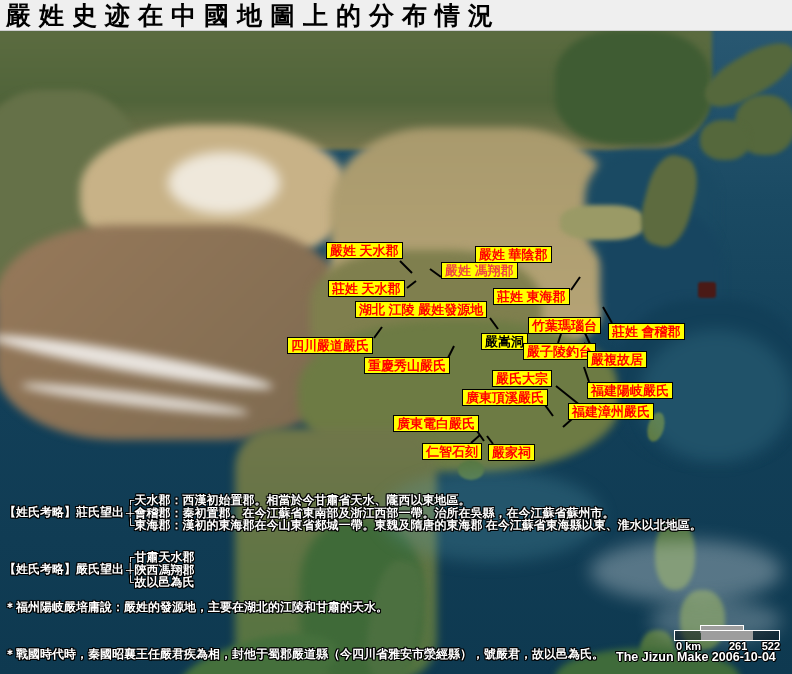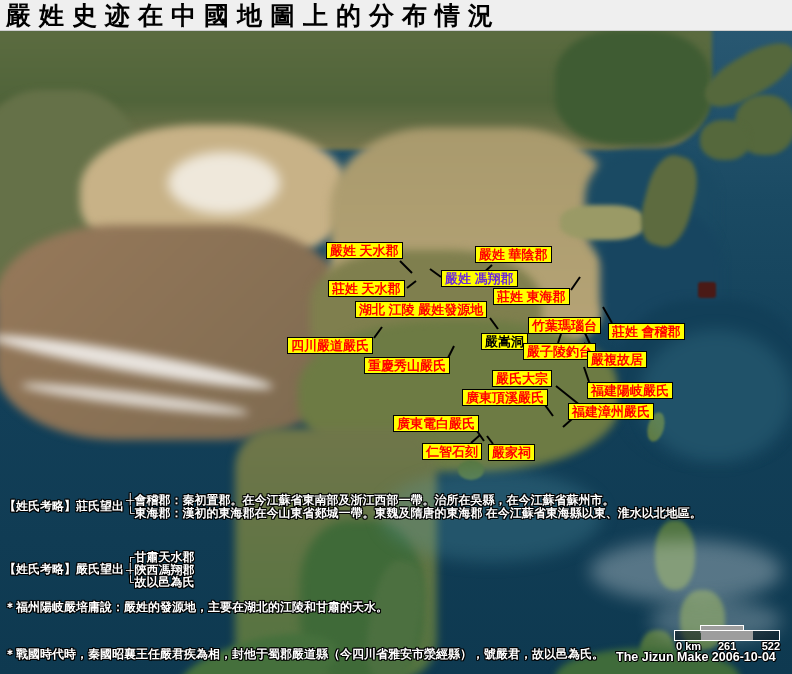--- a/index.html
+++ b/index.html
@@ -26,21 +26,21 @@
   .block .item{display:block;line-height:12.5px;}
   .blk-label{margin-right:2px;}
   
   .scalebar{position:absolute;left:674px;top:625px;width:108px;height:30px;z-index:26;}
   .sb-tab{position:absolute;left:26px;top:0;width:42px;height:6px;background:#9d9d9d;border:1px solid #fff;}
   .sb-main{position:absolute;left:0;top:5px;width:104px;height:9px;border:1px solid #fff;
            background:linear-gradient(90deg,rgba(10,20,25,.55) 0 25%,#9d9d9d 25% 75%,rgba(10,20,25,.55) 75% 100%);}
   .sb-labels{position:absolute;left:0;top:15px;width:106px;height:14px;color:#fff;font-weight:bold;font-size:11px;
              text-shadow:1px 0 0 #000,-1px 0 0 #000,0 1px 0 #000,0 -1px 0 #000,1px 1px 0 #000,-1px -1px 0 #000;}
   .sb-left{position:absolute;left:2px;top:0;}
-  .sb-mid{position:absolute;left:44px;top:0;text-align:center;}
+  .sb-mid{position:absolute;left:55px;top:0;text-align:center;}
   .sb-right{position:absolute;right:0;top:0;}
   .credit{position:absolute;left:616px;top:650px;z-index:26;color:#fff;font-weight:bold;font-size:12.5px;
           text-shadow:1px 0 0 #000,-1px 0 0 #000,0 1px 0 #000,0 -1px 0 #000,1px 1px 0 #000,-1px -1px 0 #000;}
 </style>
 </head>
 <body>
 
 <div class="page">
 
   <div style="position:absolute;inset:0;">
@@ -99,21 +99,21 @@
       <line x1="545" y1="405" x2="553" y2="416" stroke="#000" stroke-width="2"></line>
       <line x1="572" y1="419" x2="563" y2="427" stroke="#000" stroke-width="2"></line>
       <line x1="477" y1="431" x2="484" y2="441" stroke="#000" stroke-width="2"></line>
       <line x1="471" y1="443" x2="480" y2="435" stroke="#000" stroke-width="2"></line>
       <line x1="493" y1="444" x2="487" y2="436" stroke="#000" stroke-width="2"></line>
     </svg>
 
   <div id="labels">
       <div class="map-label" style="left: 326px; top: 242px; background: rgb(255, 255, 0); color: rgb(255, 0, 0); border-color: rgb(0, 0, 0);">嚴姓 天水郡</div>
       <div class="map-label" style="left: 475px; top: 246px; background: rgb(255, 255, 0); color: rgb(255, 0, 0); border-color: rgb(0, 0, 0);">嚴姓 華陰郡</div>
-      <div class="map-label" style="left: 441px; top: 270px; background: rgb(255, 255, 0); color: #6d28d9; border-color: rgb(0, 0, 0);">嚴姓 馮翔郡</div>
+      <div class="map-label" style="left: 441px; top: 262px; background: rgb(255, 255, 0); color: #ef4444; border-color: rgb(0, 0, 0);">嚴姓 馮翔郡</div>
       <div class="map-label" style="left: 328px; top: 280px; background: rgb(255, 255, 0); color: rgb(255, 0, 0); border-color: rgb(0, 0, 0);">莊姓 天水郡</div>
       <div class="map-label" style="left: 493px; top: 288px; background: rgb(255, 255, 0); color: rgb(255, 0, 0); border-color: rgb(0, 0, 0);">莊姓 東海郡</div>
       <div class="map-label" style="left: 355px; top: 301px; background: rgb(255, 255, 0); color: rgb(255, 0, 0); border-color: rgb(0, 0, 0);">湖北 江陵 嚴姓發源地</div>
       <div class="map-label" style="left: 528px; top: 317px; background: rgb(255, 255, 0); color: rgb(255, 0, 0); border-color: rgb(0, 0, 0);">竹葉瑪瑙台</div>
       <div class="map-label" style="left: 608px; top: 323px; background: rgb(255, 255, 0); color: rgb(255, 0, 0); border-color: rgb(0, 0, 0);">莊姓 會稽郡</div>
       <div class="map-label" style="left: 481px; top: 333px; background: rgb(255, 255, 0); color: #000000; border-color: rgb(0, 0, 0);">嚴嵩洞</div>
       <div class="map-label" style="left: 523px; top: 343px; background: rgb(255, 255, 0); color: rgb(255, 0, 0); border-color: rgb(0, 0, 0);">嚴子陵釣台</div>
       <div class="map-label" style="left: 587px; top: 351px; background: rgb(255, 255, 0); color: rgb(255, 0, 0); border-color: rgb(0, 0, 0);">嚴複故居</div>
       <div class="map-label" style="left: 287px; top: 337px; background: rgb(255, 255, 0); color: rgb(255, 0, 0); border-color: rgb(0, 0, 0);">四川嚴道嚴氏</div>
       <div class="map-label" style="left: 364px; top: 357px; background: rgb(255, 255, 0); color: rgb(255, 0, 0); border-color: rgb(0, 0, 0);">重慶秀山嚴氏</div>
@@ -126,20 +126,21 @@
       <div class="map-label" style="left: 488px; top: 444px; background: rgb(255, 255, 0); color: rgb(255, 0, 0); border-color: rgb(0, 0, 0);">嚴家祠</div>
     </div>
 
   <div class="title-bar">
     <span class="title">嚴姓史迹在中國地圖上的分布情況</span>
   </div>
 
   <div class="note block" style="left:4px;top:494px;">
     <span class="blk-label">【姓氏考略】莊氏望出</span>
     <span class="items">
+      <span class="item"><span>┌</span><span>天水郡：西漢初始置郡。相當於今甘肅省天水、隴西以東地區。</span></span>
       <span class="item"><span>┼</span><span>會稽郡：秦初置郡。在今江蘇省東南部及浙江西部一帶。治所在吳縣，在今江蘇省蘇州市。</span></span>
       <span class="item"><span>└</span><span>東海郡：漢初的東海郡在今山東省郯城一帶。東魏及隋唐的東海郡 在今江蘇省東海縣以東、淮水以北地區。</span></span>
     </span>
   </div>
 
   <div class="note block" style="left:4px;top:551px;">
     <span class="blk-label">【姓氏考略】嚴氏望出</span>
     <span class="items">
       <span class="item"><span>┌</span><span>甘肅天水郡</span></span>
       <span class="item"><span>┼</span><span>陝西馮翔郡</span></span>

